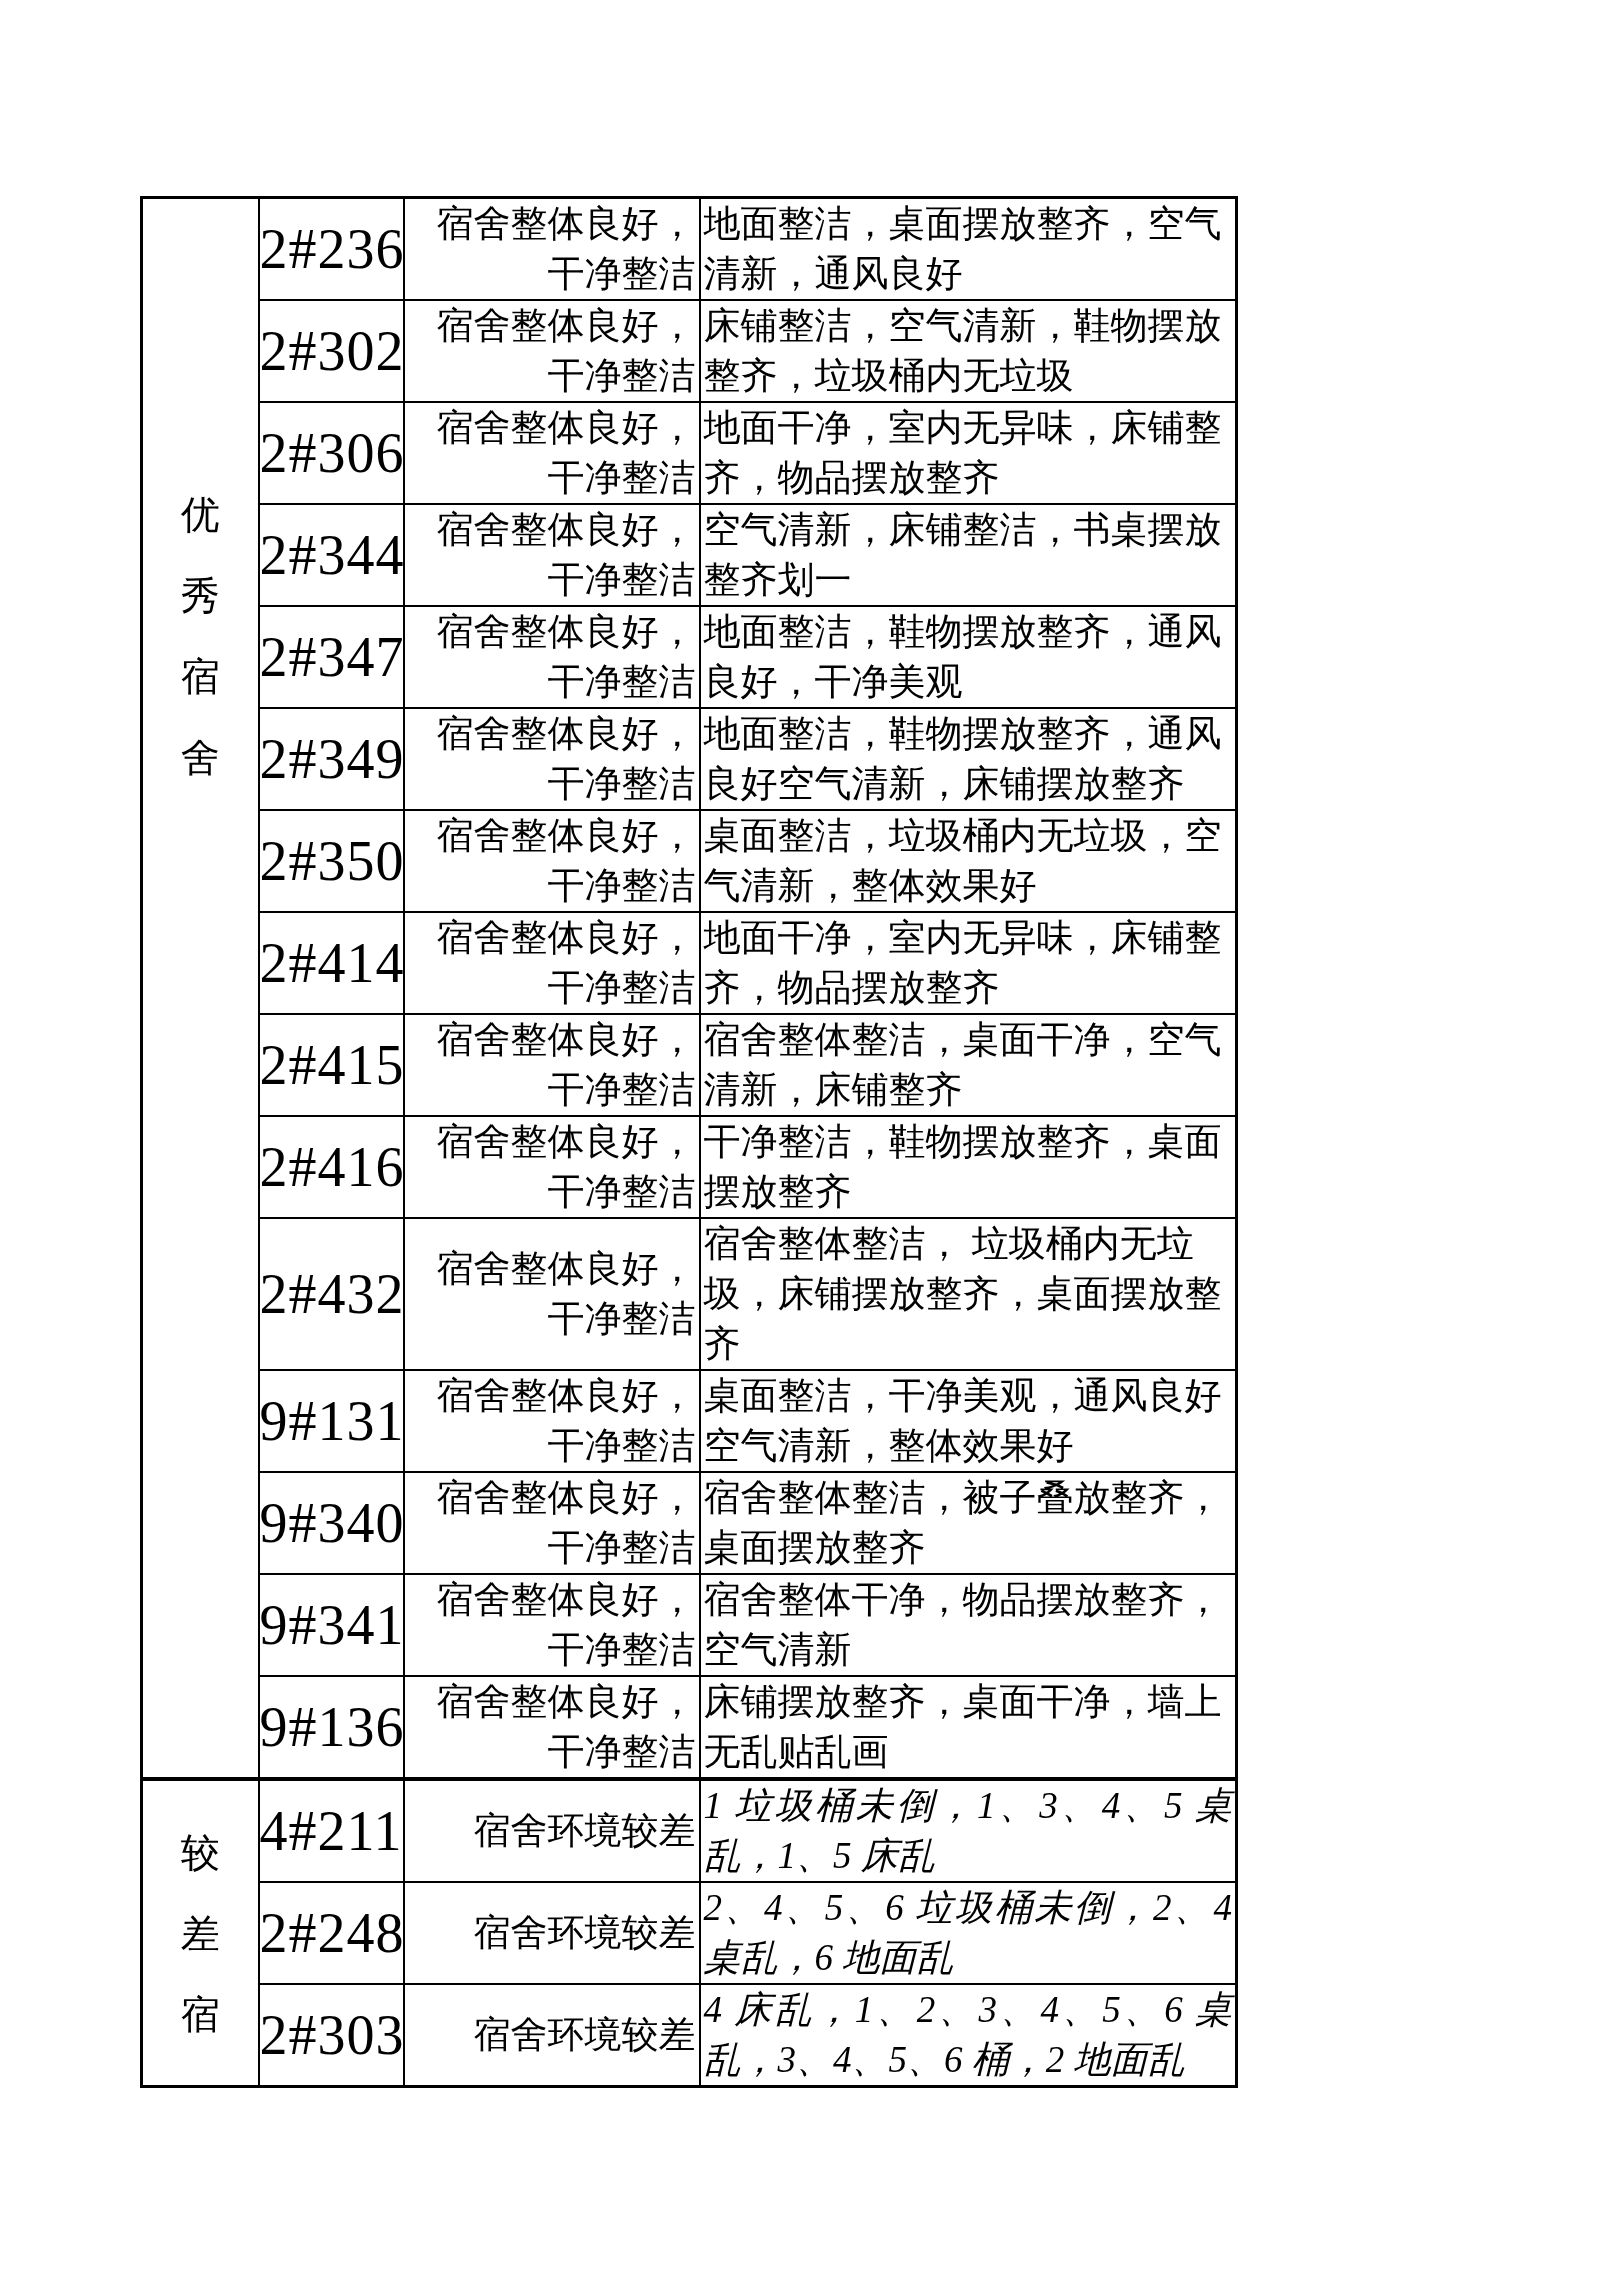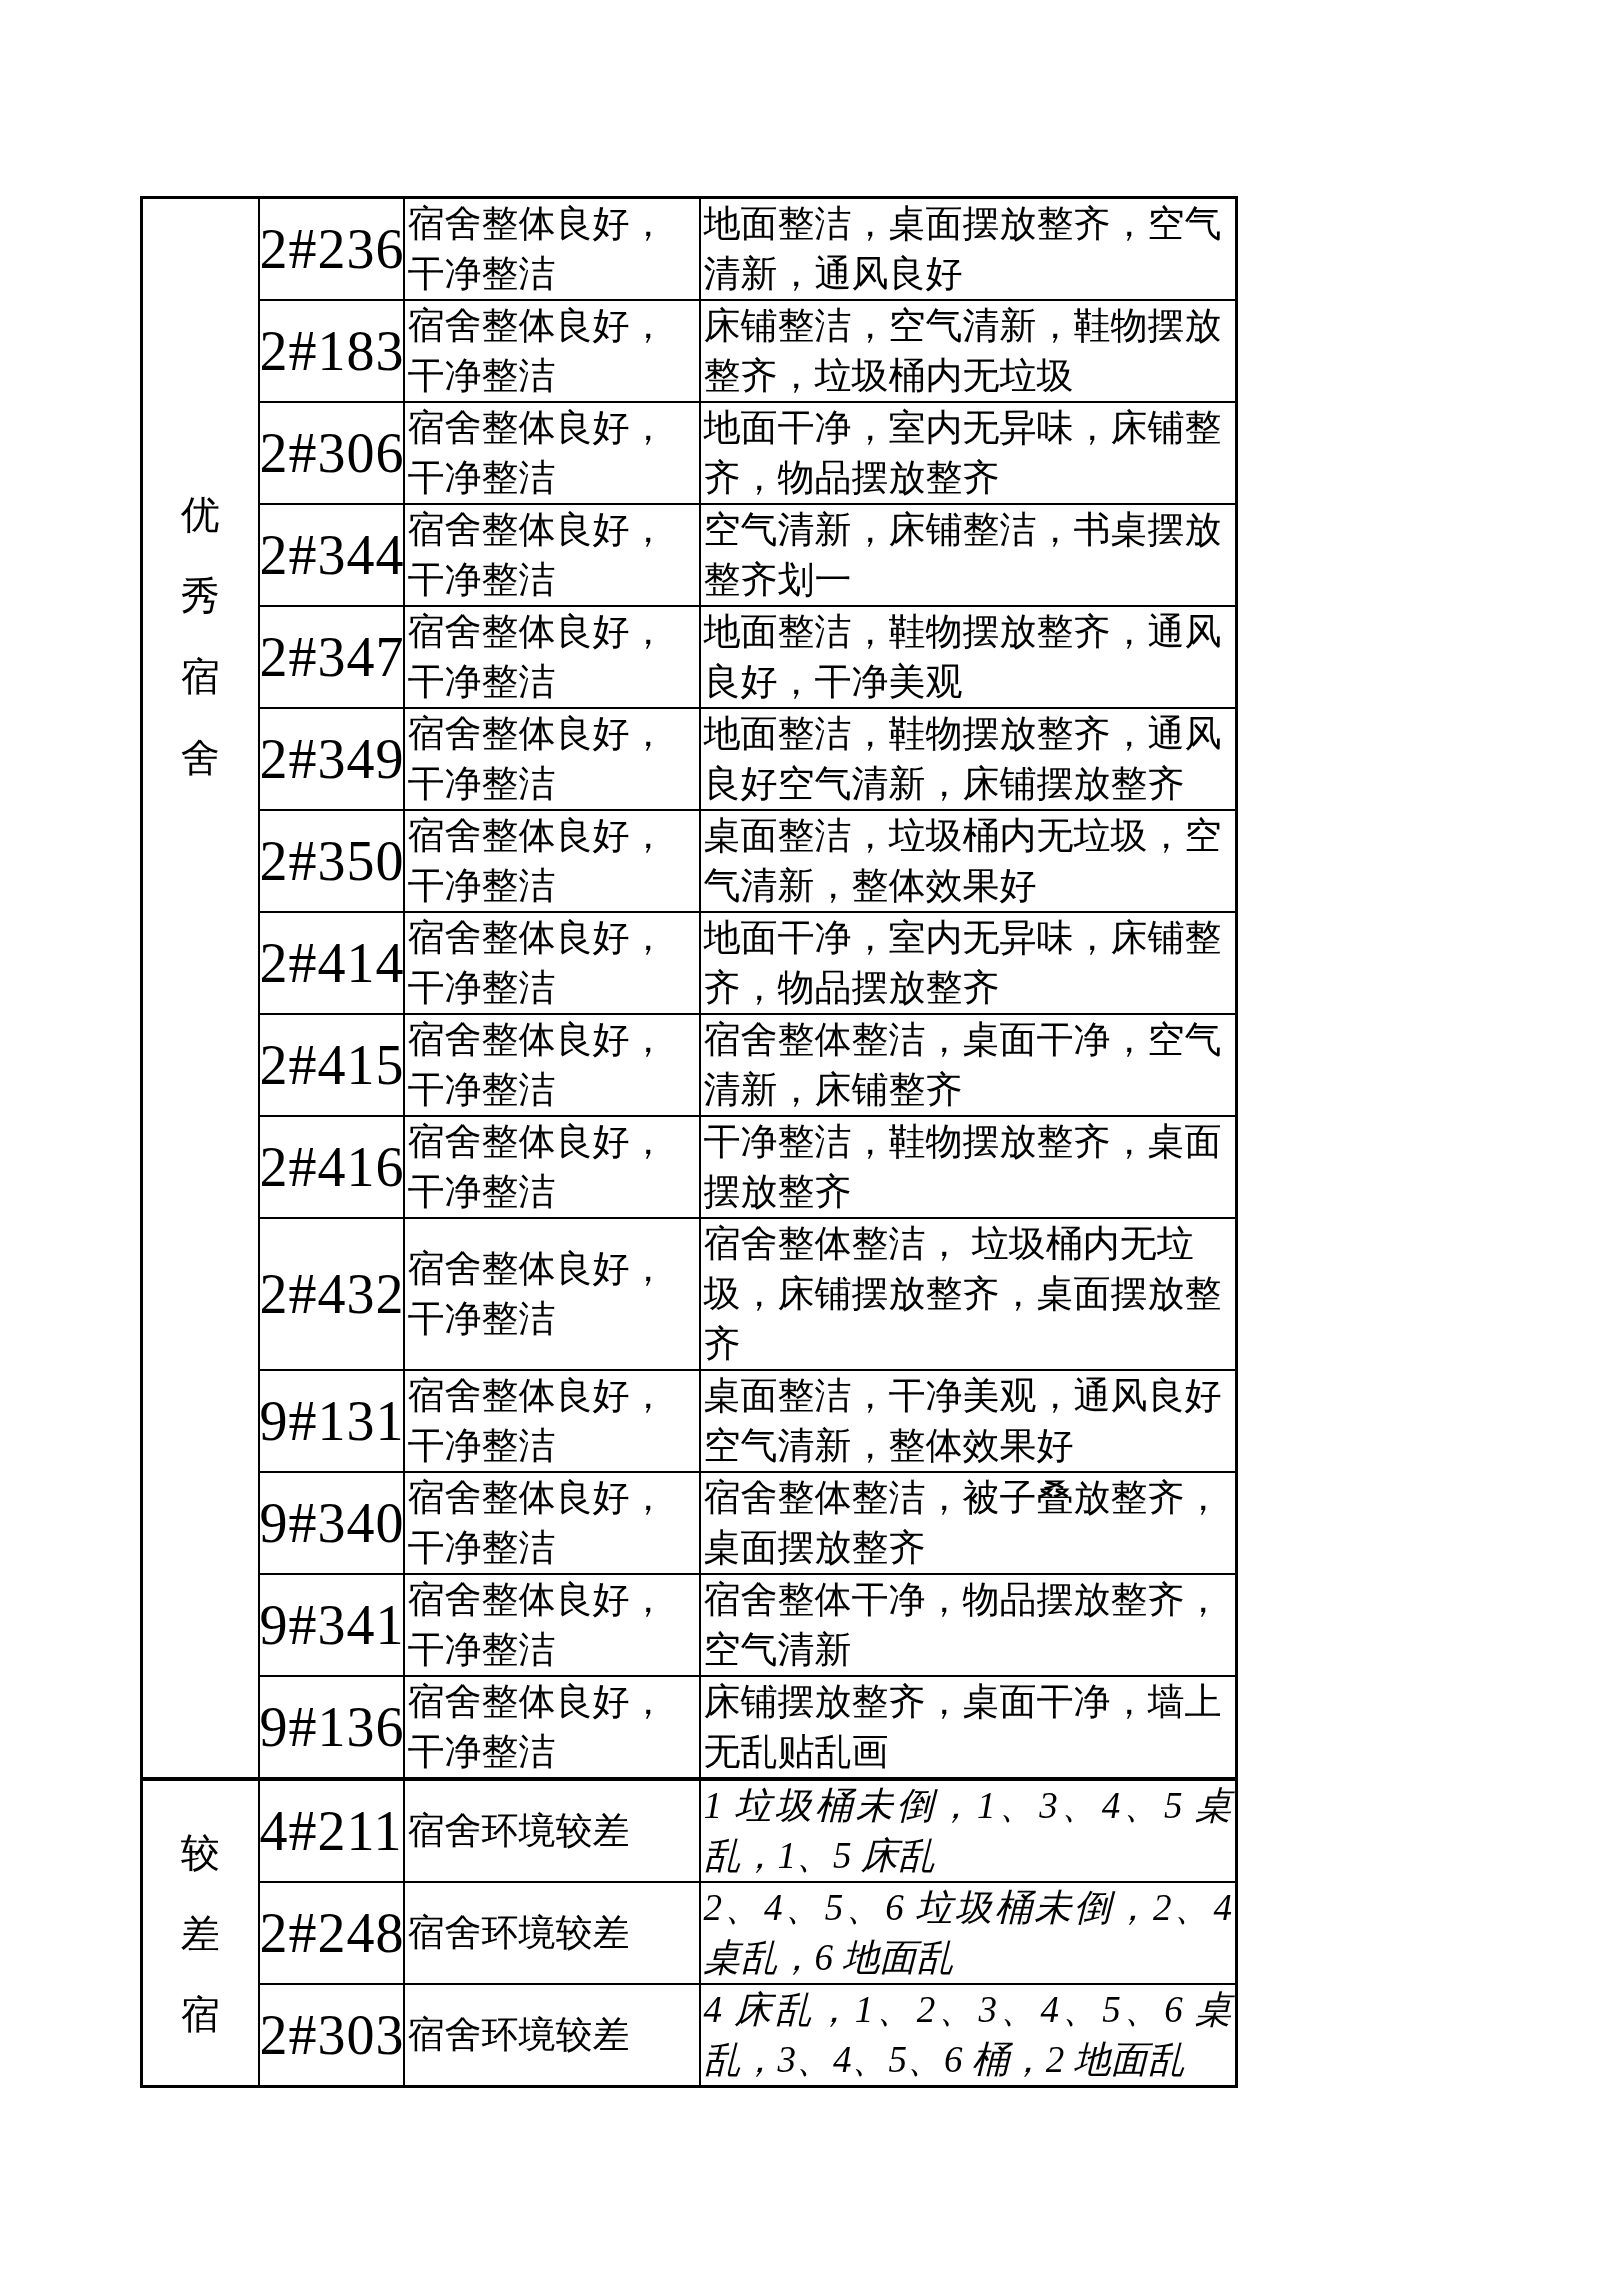--- a/index.html
+++ b/index.html
@@ -47,21 +47,21 @@
     line-height: 1;
   }
   .cat-excellent .cat-inner { padding-top: 296px; }
 
   td.room {
     text-align: center;
     font-size: 56px;
     letter-spacing: 1px;
   }
   td.eval {
-    text-align: left;
+    text-align: right;
     font-size: 37px;
     line-height: 50px;
     padding: 0 2.9px;
   }
   td.details {
     font-size: 37px;
     line-height: 50px;
     padding: 0 2.9px;
   }
   td.details.center { text-align: left; }
@@ -90,21 +90,21 @@
               <div>秀</div>
               <div>宿</div>
               <div>舍</div>
             </div>
           </td>
           <td class="room">2#236</td>
           <td class="eval">宿舍整体良好，干净整洁</td>
           <td class="details center">地面整洁，桌面摆放整齐，空气清新，通风良好</td>
         </tr>
         <tr>
-          <td class="room">2#183</td>
+          <td class="room">2#302</td>
           <td class="eval">宿舍整体良好，干净整洁</td>
           <td class="details center">床铺整洁，空气清新，鞋物摆放整齐，垃圾桶内无垃圾</td>
         </tr>
         <tr>
           <td class="room">2#306</td>
           <td class="eval">宿舍整体良好，干净整洁</td>
           <td class="details center">地面干净，室内无异味，床铺整齐，物品摆放整齐</td>
         </tr>
         <tr>
           <td class="room">2#344</td>

